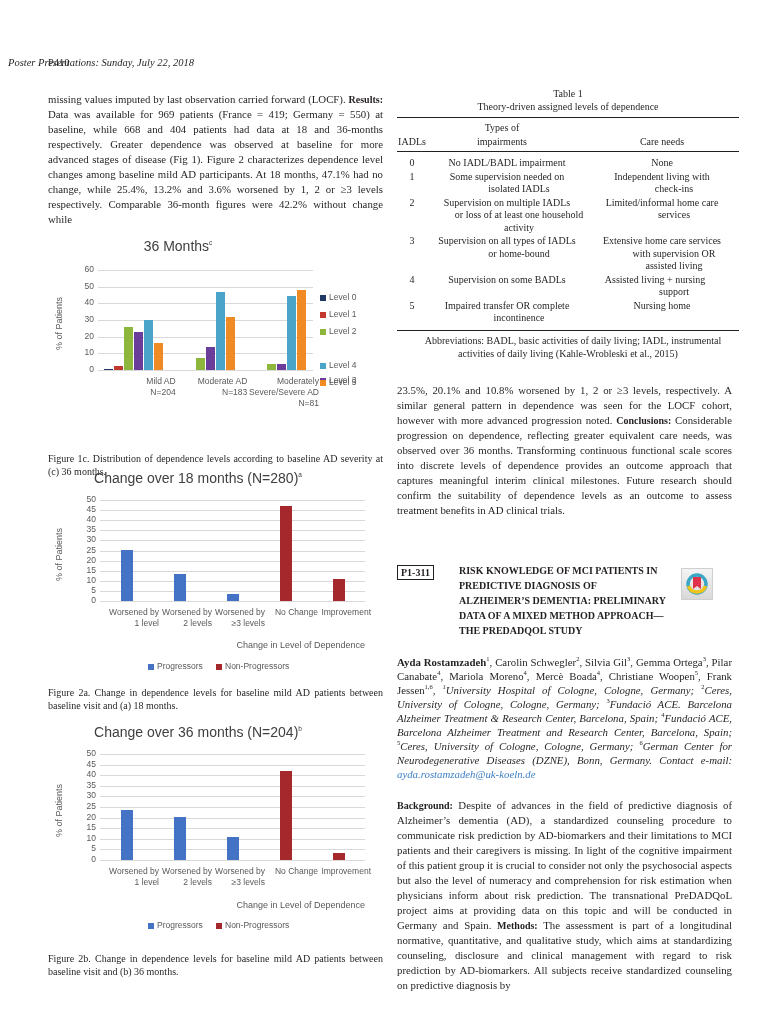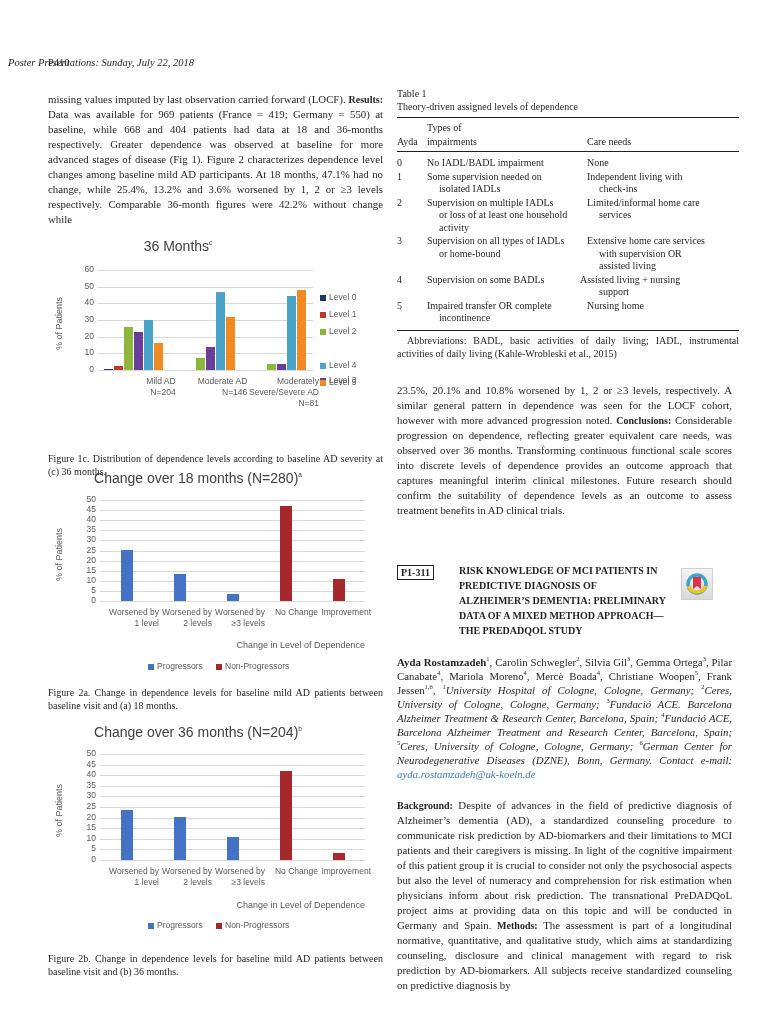--- a/index.html
+++ b/index.html
@@ -18,21 +18,21 @@
   .chart { position: absolute; font-family: "Liberation Sans", "DejaVu Sans", sans-serif; color: #595959; }
   .chart-title { position: absolute; text-align: center; font-size: 14px; color: #404040; }
   .gridline { position: absolute; height: 1px; background: #d9d9d9; }
   .ytick { position: absolute; font-size: 8.5px; text-align: right; width: 16px; }
   .bar { position: absolute; }
   .xlabel { position: absolute; font-size: 8.5px; text-align: right; line-height: 11px; }
   .ylabel { position: absolute; font-size: 9px; transform: rotate(-90deg); transform-origin: left top; white-space: nowrap; }
   .legend-item { position: absolute; font-size: 8.5px; white-space: nowrap; }
   .legend-swatch { display: inline-block; width: 6px; height: 6px; margin-right: 3px; vertical-align: middle; }
   
-  .tbl { position: absolute; left: 397px; width: 342px; font-size: 10px; line-height: 12.5px; }
+  .tbl { position: absolute; left: 397px; width: 342px; font-size: 10px; line-height: 12.5px; text-align: center; }
   .tbl-rule { position: absolute; left: 397px; width: 342px; height: 1px; background: #231f20; }
   .tcell { position: absolute; }
   .indent { padding-left: 12px; }
   .badge { position: absolute; border: 1px solid #231f20; font-weight: bold; font-size: 10px; padding: 1px 3px; }
   .abstract-title { position: absolute; font-weight: bold; font-size: 10px; line-height: 15px; }
   .crossmark { position: absolute; width: 30px; height: 30px; background: linear-gradient(#f4f4f4, #d8d8d8); border: 1px solid #cfcfcf; }
   sup { font-size: 6.5px; vertical-align: super; line-height: 0; }
   .aff { font-style: italic; }
   .link { color: #3b7fc4; font-style: italic; }
 </style>
@@ -72,21 +72,21 @@
     <div class="xlabel" style="left:44px;top:138px;width:83.66666666666667px;">
       <div>Mild AD</div>
       <div>N=204</div>
     </div>
     <div class="bar" style="left:147.5px;top:120.33333333333333px;width:9px;height:11.666666666666666px;background:#8db63c;"></div>
     <div class="bar" style="left:157.5px;top:108.66666666666667px;width:9px;height:23.333333333333332px;background:#6a3d9a;"></div>
     <div class="bar" style="left:167.5px;top:53.66666666666667px;width:9px;height:78.33333333333333px;background:#4aa3c8;"></div>
     <div class="bar" style="left:177.5px;top:78.66666666666666px;width:9px;height:53.333333333333336px;background:#f08a24;"></div>
     <div class="xlabel" style="left:115.66666666666667px;top:138px;width:83.66666666666667px;">
       <div>Moderate AD</div>
-      <div>N=146</div>
+      <div>N=183</div>
     </div>
     <div class="bar" style="left:219.16666666666669px;top:126.16666666666667px;width:9px;height:5.833333333333333px;background:#8db63c;"></div>
     <div class="bar" style="left:229.16666666666669px;top:126.16666666666667px;width:9px;height:5.833333333333333px;background:#6a3d9a;"></div>
     <div class="bar" style="left:239.16666666666669px;top:57.83333333333333px;width:9px;height:74.16666666666667px;background:#4aa3c8;"></div>
     <div class="bar" style="left:249.16666666666669px;top:52px;width:9px;height:80px;background:#f08a24;"></div>
     <div class="xlabel" style="left:187.33333333333334px;top:138px;width:83.66666666666667px;">
       <div>Moderately</div>
       <div>Severe/Severe AD</div>
       <div>N=81</div>
     </div>
@@ -204,21 +204,21 @@
     <div class="xlabel" style="left:52px;top:178px;width:265px;font-size:9px;">Change in Level of Dependence</div>
     <div class="legend-item" style="left:100px;top:198px;"><span class="legend-swatch" style="background:#4472c4;"></span><span>Progressors</span></div>
     <div class="legend-item" style="left:168px;top:198px;"><span class="legend-swatch" style="background:#a5282c;"></span><span>Non-Progressors</span></div>
   </div>
 <div class="col col-left caption" style="top:952px;">Figure 2b. Change in dependence levels for baseline mild AD patients between baseline visit and (b) 36 months.</div>
 
 <div class="tbl" style="top:88px;">Table 1</div>
 <div class="tbl" style="top:101px;">Theory-driven assigned levels of dependence</div>
 <div class="tbl-rule" style="top:117px;"></div>
 <div class="tcell tbl" style="top:122px; left:427px; width:150px;">Types of</div>
-<div class="tcell tbl" style="top:136px; left:397px; width:30px;">Ayda</div>
+<div class="tcell tbl" style="top:136px; left:397px; width:30px;">IADLs</div>
 <div class="tcell tbl" style="top:136px; left:427px; width:150px;">impairments</div>
 <div class="tcell tbl" style="top:136px; left:587px; width:150px;">Care needs</div>
 <div class="tbl-rule" style="top:151px;"></div>
 <div id="table-body">
     <div>
       <div class="tcell tbl" style="top:157px;left:397px;width:30px;">0</div>
       <div class="tcell tbl" style="top:157px;left:427px;width:160px;">No IADL/BADL impairment</div>
       <div class="tcell tbl" style="top:157px;left:587px;width:150px;">None</div>
     </div>
     <div>

